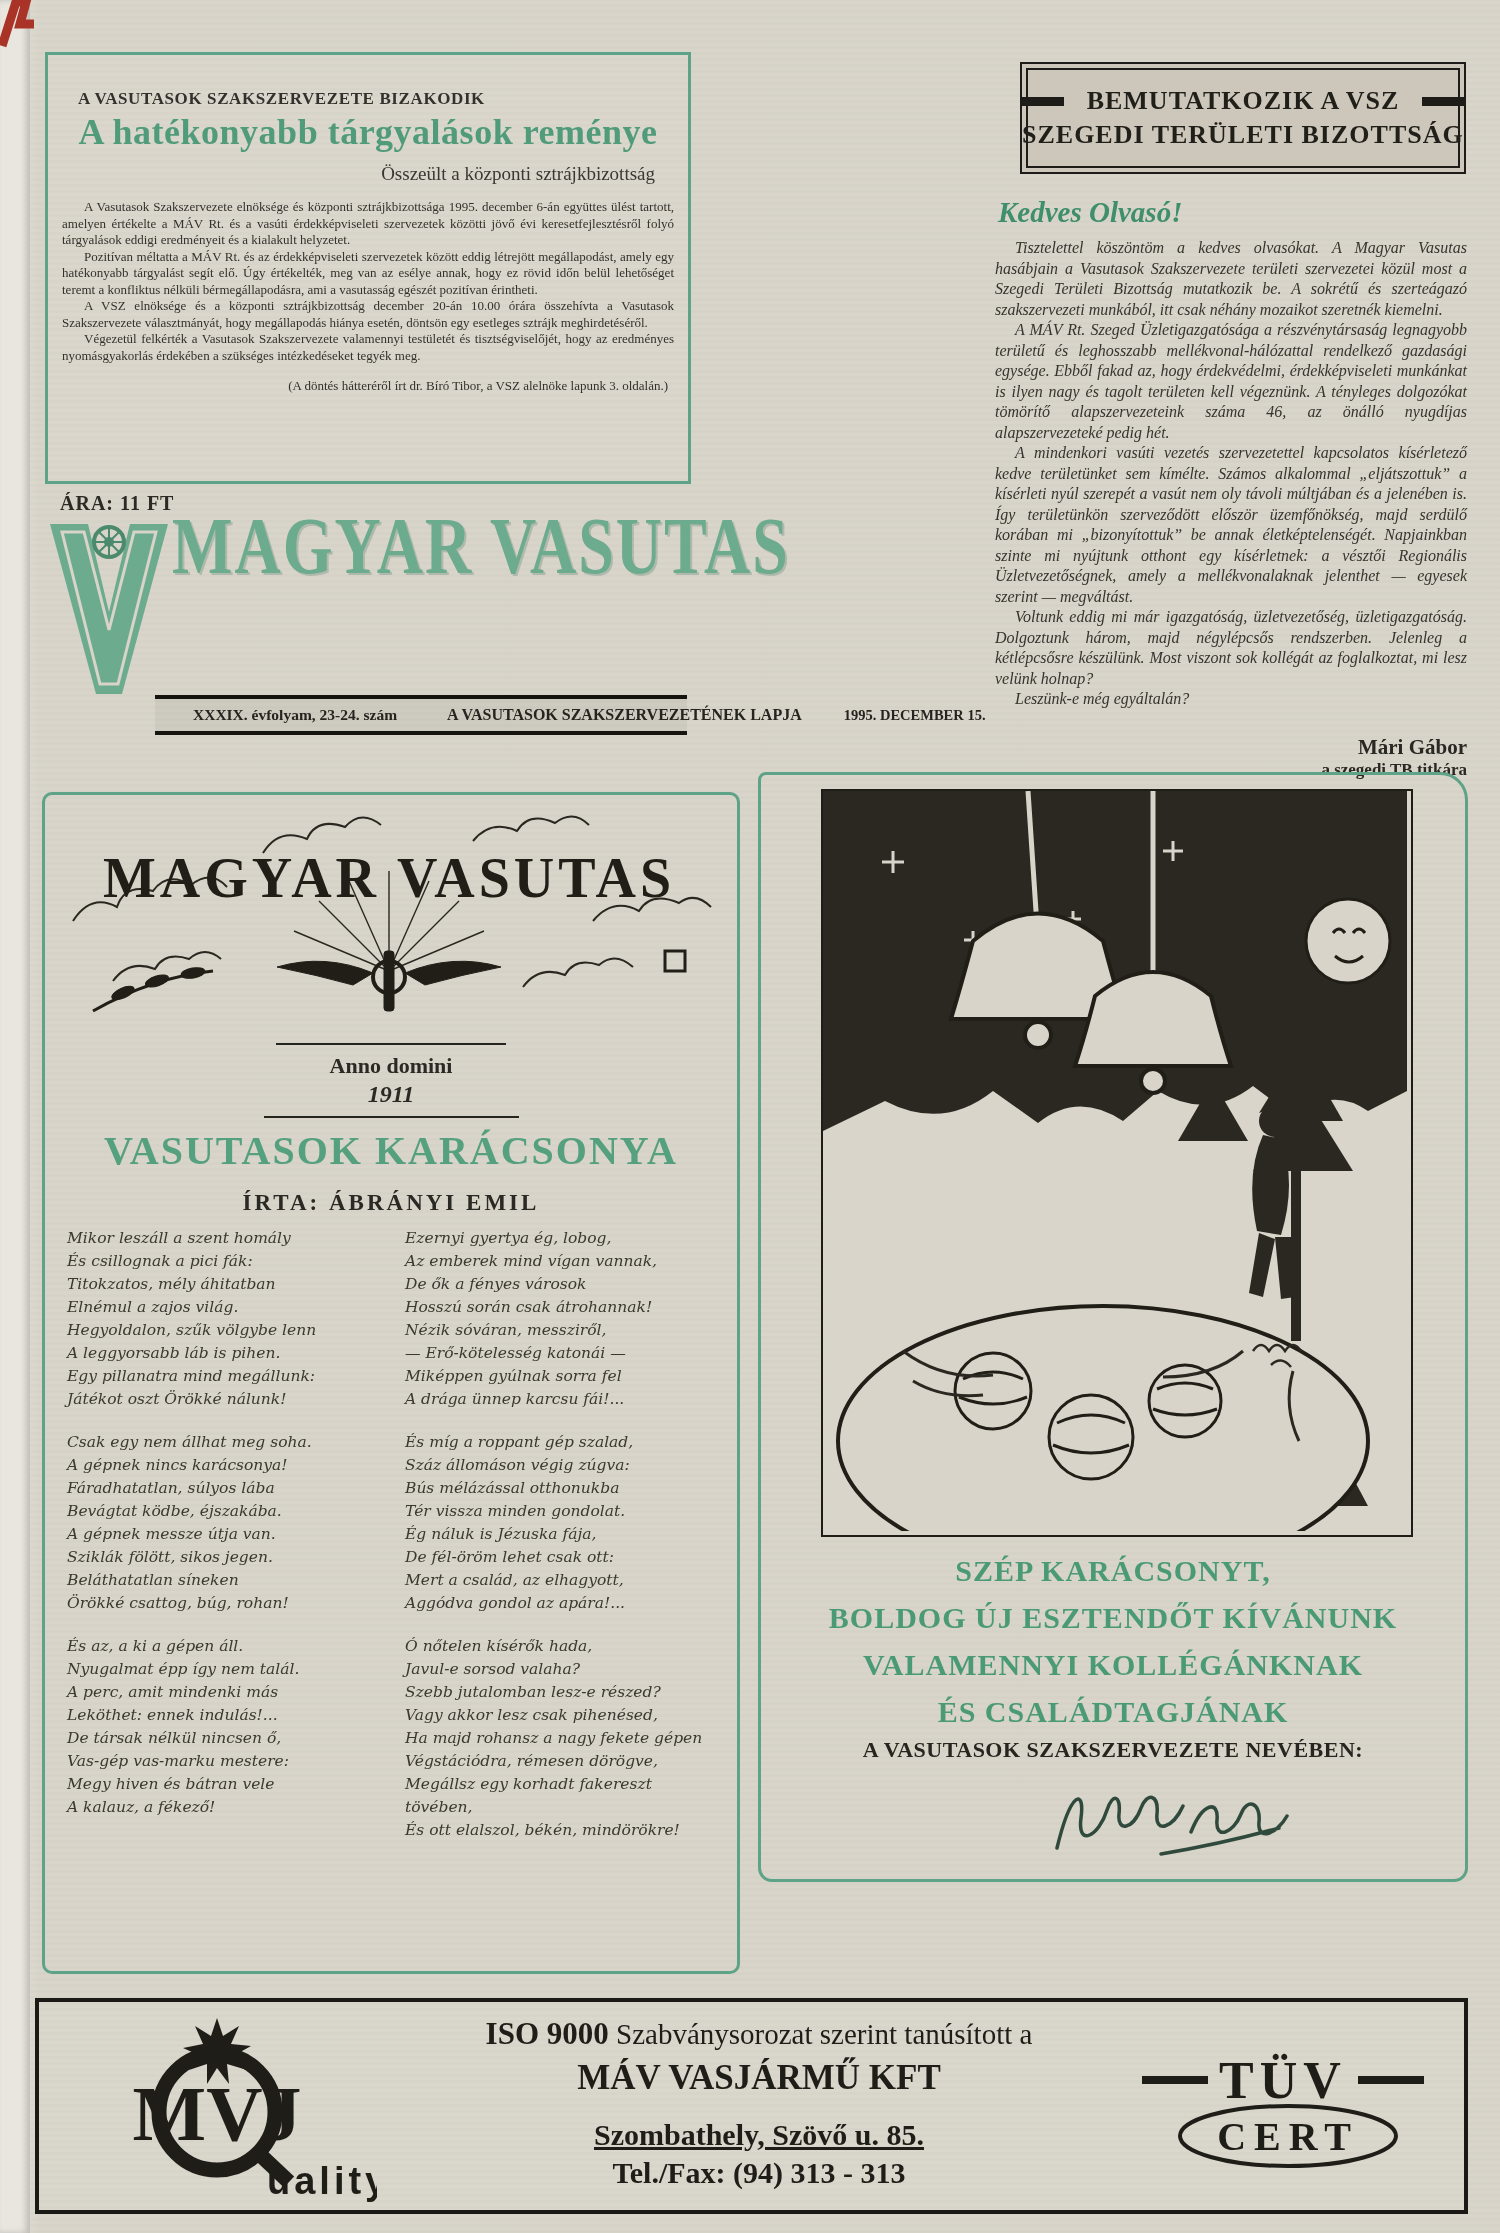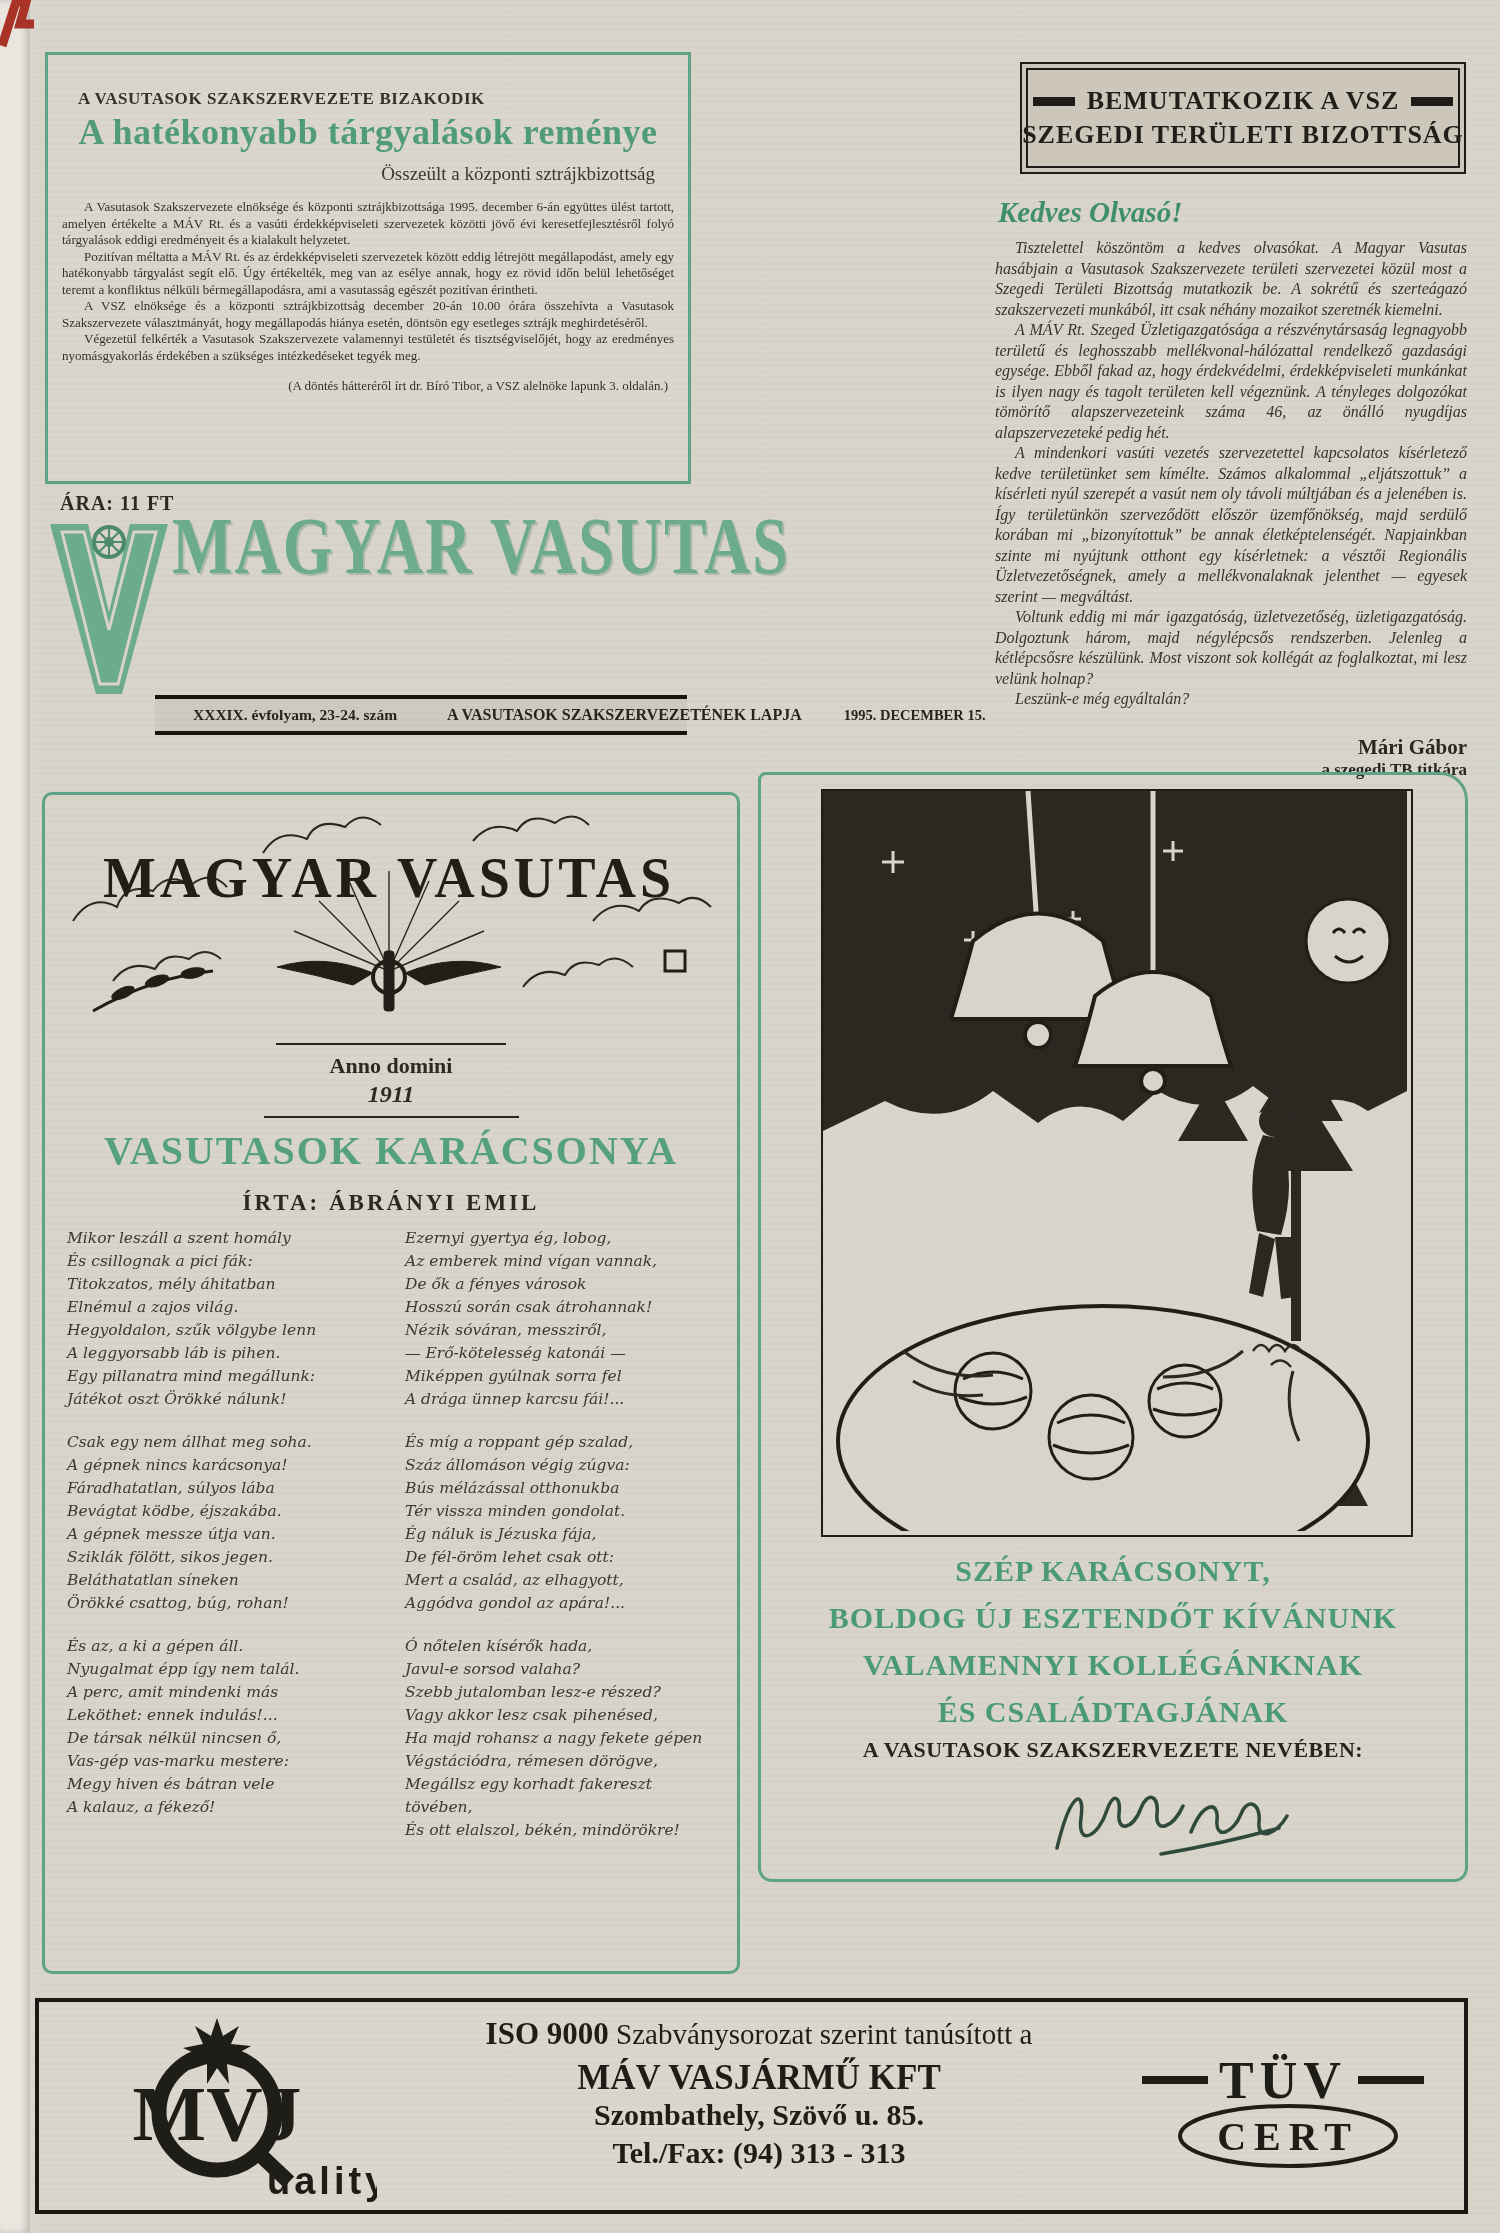--- a/index.html
+++ b/index.html
@@ -16,21 +16,21 @@
   .lead-kicker{margin:34px 0 2px 30px;font-size:17px;font-weight:bold;letter-spacing:.6px;color:#33312b;}
   .lead-headline{margin:2px 8px 0 8px;font-size:36px;font-weight:bold;color:#509b79;text-align:center;letter-spacing:.5px;}
   .lead-subhead{margin:10px 33px 0 0;font-size:19px;text-align:right;color:#3a3832;padding-left:28px;}
   .lead-body{margin:14px 14px 0 14px;font-size:13px;line-height:16.5px;text-align:justify;color:#33312b;}
   .lead-body .para{text-indent:22px;}
   .lead-footnote{margin:14px 20px 0 0;font-size:13px;text-align:right;color:#33312b;}
   
   .intro-title-box{left:1020px;top:62px;width:442px;height:108px;background:#ccc7ba;
         border:2px solid #1e1c18;box-shadow:inset 0 0 0 4px #ccc7ba, inset 0 0 0 6px #1e1c18;
         display:flex;flex-direction:column;justify-content:center;gap:4px;}
-  .intro-title-line{display:flex;align-items:center;justify-content:center;gap:12px;
+  .intro-title-line{display:flex;align-items:center;justify-content:space-between;gap:12px;
         font-size:26px;font-weight:bold;letter-spacing:1px;color:#211f1a;}
   .bar{width:42px;height:9px;background:#1e1c18;}
   .salutation{left:998px;top:196px;width:470px;font-size:29px;font-weight:bold;font-style:italic;color:#3f8f6c;}
   .intro-body{left:995px;top:238px;width:472px;font-size:16px;font-style:italic;line-height:20.5px;
         text-align:justify;color:#36342e;}
   .intro-body .para{text-indent:20px;}
   .intro-sign{left:995px;top:735px;width:472px;text-align:right;font-weight:bold;color:#2a2822;}
   .intro-sign .name{font-size:21px;}
   .intro-sign .role{font-size:17px;}
   
@@ -68,21 +68,21 @@
   .greet-line{font-size:30px;font-weight:bold;color:#4b9a76;letter-spacing:1px;line-height:47px;}
   .greet-behalf{position:absolute;left:0;top:962px;width:100%;text-align:center;font-size:22px;
         font-weight:bold;letter-spacing:.5px;color:#27251f;}
   .greet-sign{position:absolute;left:280px;top:995px;}
   
   .ad-box{left:35px;top:1998px;width:1425px;height:208px;border:4px solid #1b1915;background:rgba(255,255,255,.05);}
   .ad-text{position:absolute;left:330px;top:14px;width:780px;text-align:center;color:#1f1d18;}
   .ad-l1{font-size:29px;}
   .ad-l1 b{font-size:31px;}
   .ad-l2{font-size:35px;font-weight:bold;margin-top:6px;}
-  .ad-l3{font-size:30px;font-weight:bold;margin-top:0;}
+  .ad-l3{font-size:30px;font-weight:bold;margin-top:20px;text-decoration:underline;}
   .ad-l4{font-size:30px;font-weight:bold;margin-top:4px;}
   .mvj{position:absolute;left:28px;top:10px;}
   .tuv{position:absolute;right:36px;top:48px;}
   .red-mark{position:absolute;left:0;top:0;}
 </style>
 </head>
 <body>
 
 <div class="page">
   <div class="paper-edge"></div>

